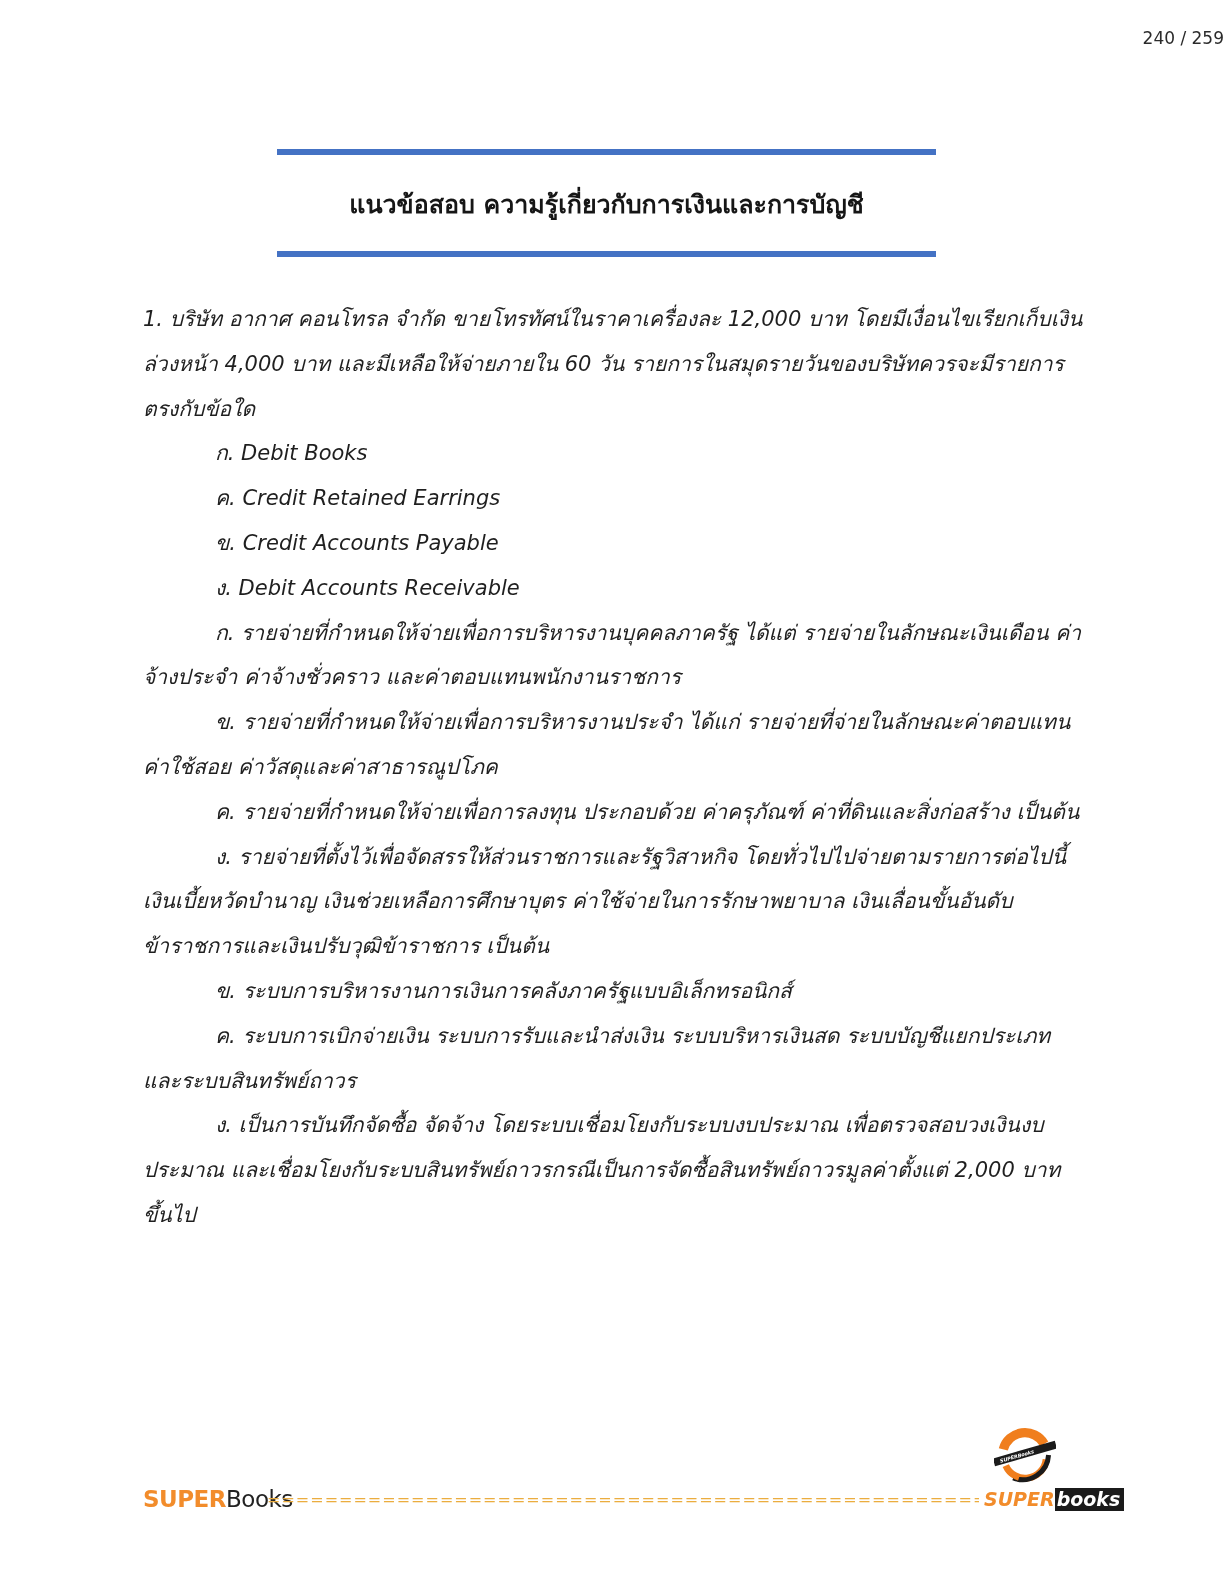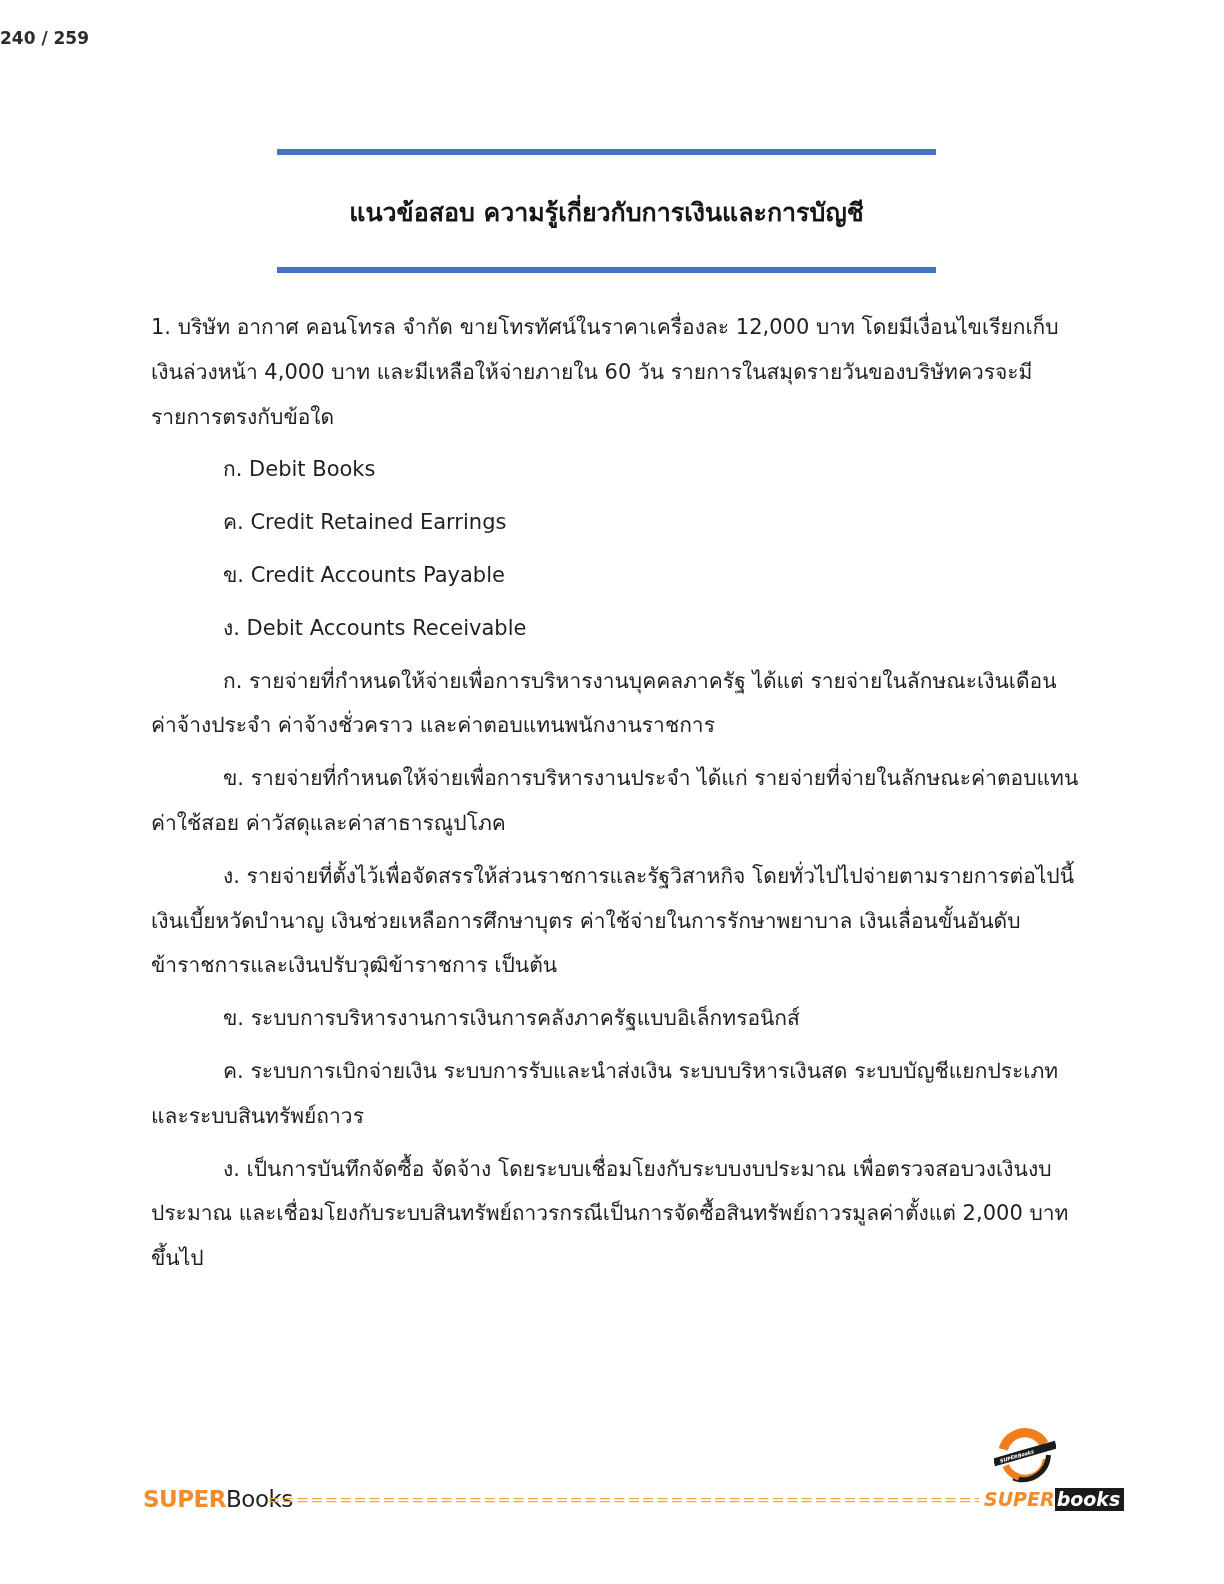--- a/index.html
+++ b/index.html
@@ -6,35 +6,35 @@
   body {
     width: 1224px; height: 1584px;
     background: #ffffff;
     font-family: "DejaVu Sans", sans-serif;
     color: #1f1f1f;
     position: relative;
     overflow: hidden;
   }
   .page-number {
     position: absolute; top: 28px; left: 0; width: 100%;
-    text-align: left; font-size: 17px; color: #2b2b2b; font-weight: bold;
+    text-align: right; font-size: 17px; color: #2b2b2b;
   }
   .title-block {
     position: absolute; top: 149px; left: 277px; width: 659px;
   }
   .rule { height: 6px; background: #4472C4; }
   .title {
-    margin: 16px; padding: 21px 0 19px 0;
+    margin: 8px; padding: 21px 0 19px 0;
     text-align: center; font-size: 25px; font-weight: bold; color: #161616;
   }
   .content {
     position: absolute; top: 297px; left: 143px; width: 944px;
     font-size: 21px; line-height: 44.8px; color: #1f1f1f;
   }
-  .content p { margin: 8px; }
+  .content p { margin: 0; font-style: italic; }
   .c { text-indent: 72px; }
   
   .footer-brand-left {
     position: absolute; left: 143px; top: 1486px;
     font-size: 23px; letter-spacing: -0.5px; white-space: nowrap;
   }
   .footer-brand-left .sup { color: #F28C2B; font-weight: bold; }
   .footer-brand-left .rest { color: #222222; font-weight: normal; }
   .footer-separator {
     position: absolute; left: 267px; top: 1487px; width: 712px; height: 26px;
@@ -68,20 +68,21 @@
 
   <div class="content">
     <p class="q">1. บริษัท อากาศ คอนโทรล จำกัด ขายโทรทัศน์ในราคาเครื่องละ 12,000 บาท โดยมีเงื่อนไขเรียกเก็บเงินล่วงหน้า 4,000 บาท และมีเหลือให้จ่ายภายใน 60 วัน รายการในสมุดรายวันของบริษัทควรจะมีรายการตรงกับข้อใด</p>
     <p class="c">ก. Debit Books</p>
     <p class="c">ค. Credit Retained Earrings</p>
     <p class="c">ข. Credit Accounts Payable</p>
     <p class="c">ง. Debit Accounts Receivable</p>
 
     <p class="c">ก. รายจ่ายที่กำหนดให้จ่ายเพื่อการบริหารงานบุคคลภาครัฐ ได้แต่ รายจ่ายในลักษณะเงินเดือน ค่าจ้างประจำ ค่าจ้างชั่วคราว และค่าตอบแทนพนักงานราชการ</p>
     <p class="c">ข. รายจ่ายที่กำหนดให้จ่ายเพื่อการบริหารงานประจำ ได้แก่ รายจ่ายที่จ่ายในลักษณะค่าตอบแทน ค่าใช้สอย ค่าวัสดุและค่าสาธารณูปโภค</p>
+    <p class="c">ค. รายจ่ายที่กำหนดให้จ่ายเพื่อการลงทุน ประกอบด้วย ค่าครุภัณฑ์ ค่าที่ดินและสิ่งก่อสร้าง เป็นต้น</p>
     <p class="c">ง. รายจ่ายที่ตั้งไว้เพื่อจัดสรรให้ส่วนราชการและรัฐวิสาหกิจ โดยทั่วไปไปจ่ายตามรายการต่อไปนี้ เงินเบี้ยหวัดบำนาญ เงินช่วยเหลือการศึกษาบุตร ค่าใช้จ่ายในการรักษาพยาบาล เงินเลื่อนขั้นอันดับข้าราชการและเงินปรับวุฒิข้าราชการ เป็นต้น</p>
 
     <p class="c">ข. ระบบการบริหารงานการเงินการคลังภาครัฐแบบอิเล็กทรอนิกส์</p>
     <p class="c">ค. ระบบการเบิกจ่ายเงิน ระบบการรับและนำส่งเงิน ระบบบริหารเงินสด ระบบบัญชีแยกประเภท และระบบสินทรัพย์ถาวร</p>
     <p class="c">ง. เป็นการบันทึกจัดซื้อ จัดจ้าง โดยระบบเชื่อมโยงกับระบบงบประมาณ เพื่อตรวจสอบวงเงินงบประมาณ และเชื่อมโยงกับระบบสินทรัพย์ถาวรกรณีเป็นการจัดซื้อสินทรัพย์ถาวรมูลค่าตั้งแต่ 2,000 บาทขึ้นไป</p>
   </div>
 
   <div class="footer-brand-left"><span class="sup">SUPER</span><span class="rest">Books</span></div>
 
   <div class="footer-separator">================================================================================</div>

